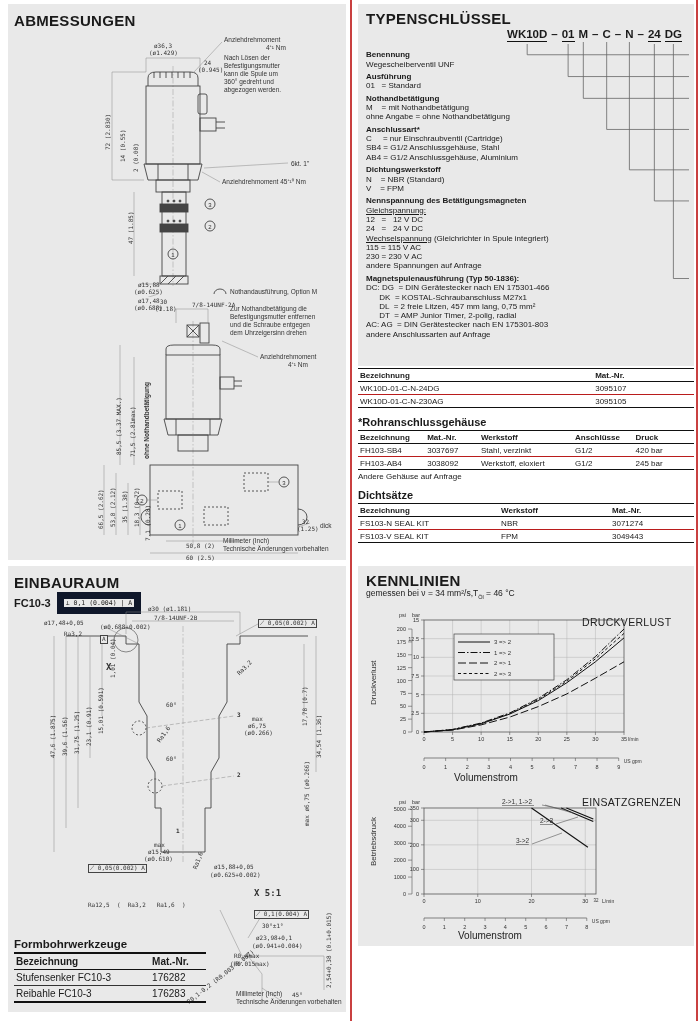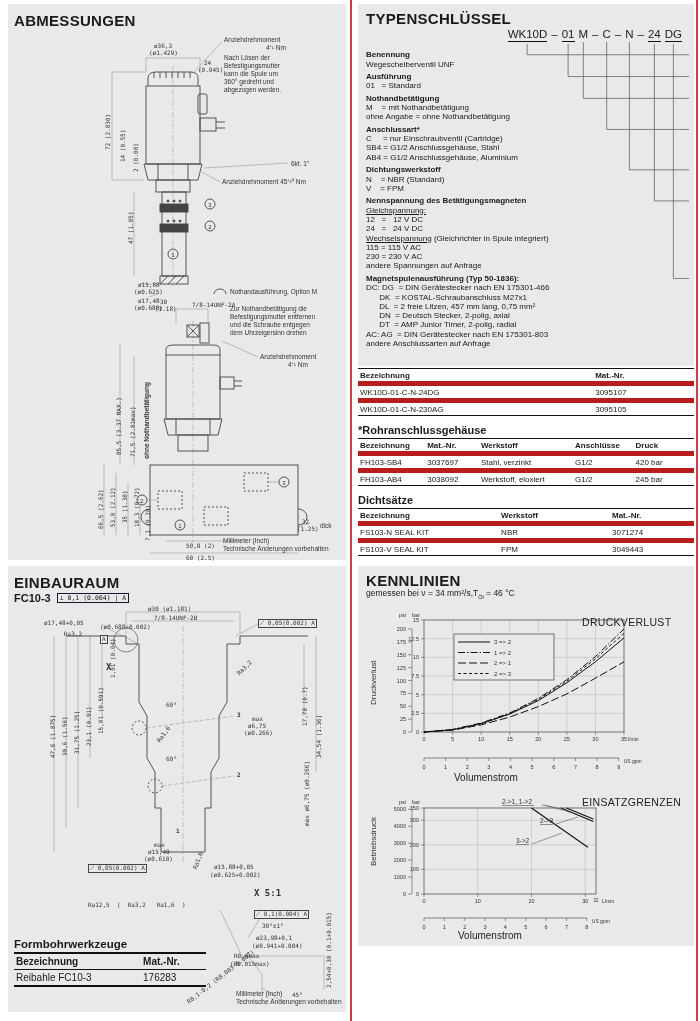--- a/index.html
+++ b/index.html
@@ -9,53 +9,53 @@
   .redline{position:absolute;top:0;width:2px;height:1021px;background:#c94040}
   .h1{position:absolute;font-size:15px;font-weight:bold;letter-spacing:.3px;white-space:nowrap}
   .dim{position:absolute;font-size:6.5px;line-height:7.2px;color:#333;white-space:pre;transform-origin:left top}
   .dim.mono{font-family:"DejaVu Sans Mono",monospace;font-size:6px;line-height:6.6px}
   .dim.b{font-weight:bold}
   .dim.bx{border:1px solid #444;padding:0 1px;background:#e9e9e9}
   .dim.s9{font-size:9px;font-weight:bold}
   .drawwrap{position:absolute}
   .drawwrap svg{position:absolute;left:0;top:0}
   
-  .code{position:absolute;top:24px;right:12px;font-weight:normal;font-size:11.5px;white-space:nowrap}
+  .code{position:absolute;top:24px;right:12px;font-weight:bold;font-size:11.5px;white-space:nowrap}
   .code span{margin-left:4px}
   .code span.u{border-bottom:1.5px solid #111;padding-bottom:1px}
   .blocks{position:absolute;left:8px;top:46px;right:8px}
   .blk{margin-bottom:3px}
   .blk-label{font-weight:bold;font-size:8px;line-height:9.5px}
   .blk-line{font-size:8px;line-height:9.3px;white-space:pre}
   .connectors{position:absolute;left:0;top:0;pointer-events:none}
   
   .sec-tables{position:absolute;left:358px;top:368px;width:336px}
   .tbl-title{font-weight:bold;font-size:11px;margin:8px 0 2px}
   table.tbl{width:100%;border-collapse:collapse;border-top:1.5px solid #111;border-bottom:1.5px solid #111}
   .tbl th{font-size:8px;text-align:left;border-bottom:1px solid #111;padding:1.5px 2px;font-weight:bold}
-  .tbl td{font-size:8px;border-top:5px solid #b91c1c;padding:1.5px 2px}
+  .tbl td{font-size:8px;border-top:1px solid #b91c1c;padding:1.5px 2px}
   .t-std th:nth-child(1){width:70%}
   .t-geh th:nth-child(1){width:20%}.t-geh th:nth-child(2){width:16%}
   .t-geh th:nth-child(3){width:28%}.t-geh th:nth-child(4){width:18%}.t-geh th:nth-child(5){width:18%}
   .t-dic th:nth-child(1){width:42%}.t-dic th:nth-child(2){width:33%}.t-dic th:nth-child(3){width:25%}
   .note{font-size:8px;margin-top:2px}
   
   .tools{position:absolute;left:6px;top:372px;width:192px}
   .tools .tbl-title{font-size:11.5px;margin:0 0 2px}
   table.t-tools{width:100%;border-collapse:collapse;border-top:2px solid #111;border-bottom:2px solid #111}
   .t-tools th{font-size:10px;text-align:left;border-bottom:1.5px solid #111;padding:2px 2px;font-weight:bold}
   .t-tools td{font-size:10px;border-top:1px solid #333;padding:2px 2px}
   
   .subtitle{position:absolute;left:8px;top:22px;font-size:8.5px}
   .subtitle sub{font-size:5.5px}
   .chart{position:absolute}
   .chart-title{position:absolute;font-size:10.5px;color:#222;letter-spacing:.3px;white-space:nowrap}
   .xlabel{position:absolute;font-size:10px;color:#222}
   .fcrow{position:absolute;left:6px;top:26px;font-size:11px;font-weight:bold}
-  .tolbox{display:inline-block;border:1px solid #0f172a;font-weight:normal;
+  .tolbox{display:inline-block;border:7px solid #0f172a;font-weight:normal;
           font-family:"DejaVu Sans Mono",monospace;font-size:6.5px;padding:0 2px;vertical-align:2px;margin-left:6px;background:#e9e9e9}
 </style>
 </head>
 <body>
 
 <div class="redline" style="left:350px"></div>
 <div class="redline" style="left:696px"></div>
 
 <div class="panel" style="left:8px;top:4px;width:338px;height:556px">
   <div class="h1" style="left:6px;top:8px">ABMESSUNGEN</div>
@@ -334,20 +334,24 @@
     <div class="tbl-title">Formbohrwerkzeuge</div>
     <table class="t-tools">
       <thead>
           <tr>
             <th>Bezeichnung</th>
             <th>Mat.-Nr.</th>
           </tr>
         </thead>
       <tbody>
           <tr>
+            <td>Stufensenker FC10-3</td>
+            <td>176282</td>
+          </tr>
+          <tr>
             <td>Reibahle FC10-3</td>
             <td>176283</td>
           </tr>
         </tbody>
     </table>
   </div>
 </div>
 
 <div class="panel" id="typPanel" style="left:358px;top:4px;width:336px;height:362px">
   <div class="h1" style="left:8px;top:6px">TYPENSCHLÜSSEL</div>
@@ -385,21 +389,20 @@
         <div class="blk-line"><u>Wechselspannung</u> (Gleichrichter in Spule integriert)</div>
         <div class="blk-line">115 = 115 V AC</div>
         <div class="blk-line">230 = 230 V AC</div>
         <div class="blk-line">andere Spannungen auf Anfrage</div>
       </div>
       <div class="blk">
         <div class="blk-label">Magnetspulenausführung (Typ 50-1836):</div>
         <div class="blk-line">DC: DG  = DIN Gerätestecker nach EN 175301-466</div>
         <div class="blk-line">      DK  = KOSTAL-Schraubanschluss M27x1</div>
         <div class="blk-line">      DL  = 2 freie Litzen, 457 mm lang, 0,75 mm²</div>
-        <div class="blk-line">      DN  = Deutsch Stecker, 2-polig, axial</div>
         <div class="blk-line">      DT  = AMP Junior Timer, 2-polig, radial</div>
         <div class="blk-line">AC: AG  = DIN Gerätestecker nach EN 175301-803</div>
         <div class="blk-line">andere Anschlussarten auf Anfrage</div>
       </div>
     </div>
   <svg class="connectors" id="connSvg" width="336" height="362" viewBox="0 0 336 362">
       <polyline points="331,50.75 169.1796875,50.75 169.1796875,40" fill="none" stroke="#666" stroke-width="0.8"></polyline>
       <polyline points="331,72.546875 210.1171875,72.546875 210.1171875,40" fill="none" stroke="#666" stroke-width="0.8"></polyline>
       <polyline points="331,94.34375 225.3125,94.34375 225.3125,38" fill="none" stroke="#666" stroke-width="0.8"></polyline>
       <polyline points="331,125.4375 248.671875,125.4375 248.671875,38" fill="none" stroke="#666" stroke-width="0.8"></polyline>
@@ -450,20 +453,21 @@
         </tr>
         <tr>
           <td>FH103-AB4</td>
           <td>3038092</td>
           <td>Werkstoff, eloxiert</td>
           <td>G1/2</td>
           <td>245 bar</td>
         </tr>
       </tbody>
   </table>
+  <div class="note">Andere Gehäuse auf Anfrage</div>
 
   <div class="tbl-title">Dichtsätze</div>
   <table class="tbl t-dic">
     <thead>
         <tr>
           <th>Bezeichnung</th>
           <th>Werkstoff</th>
           <th>Mat.-Nr.</th>
         </tr>
       </thead>

